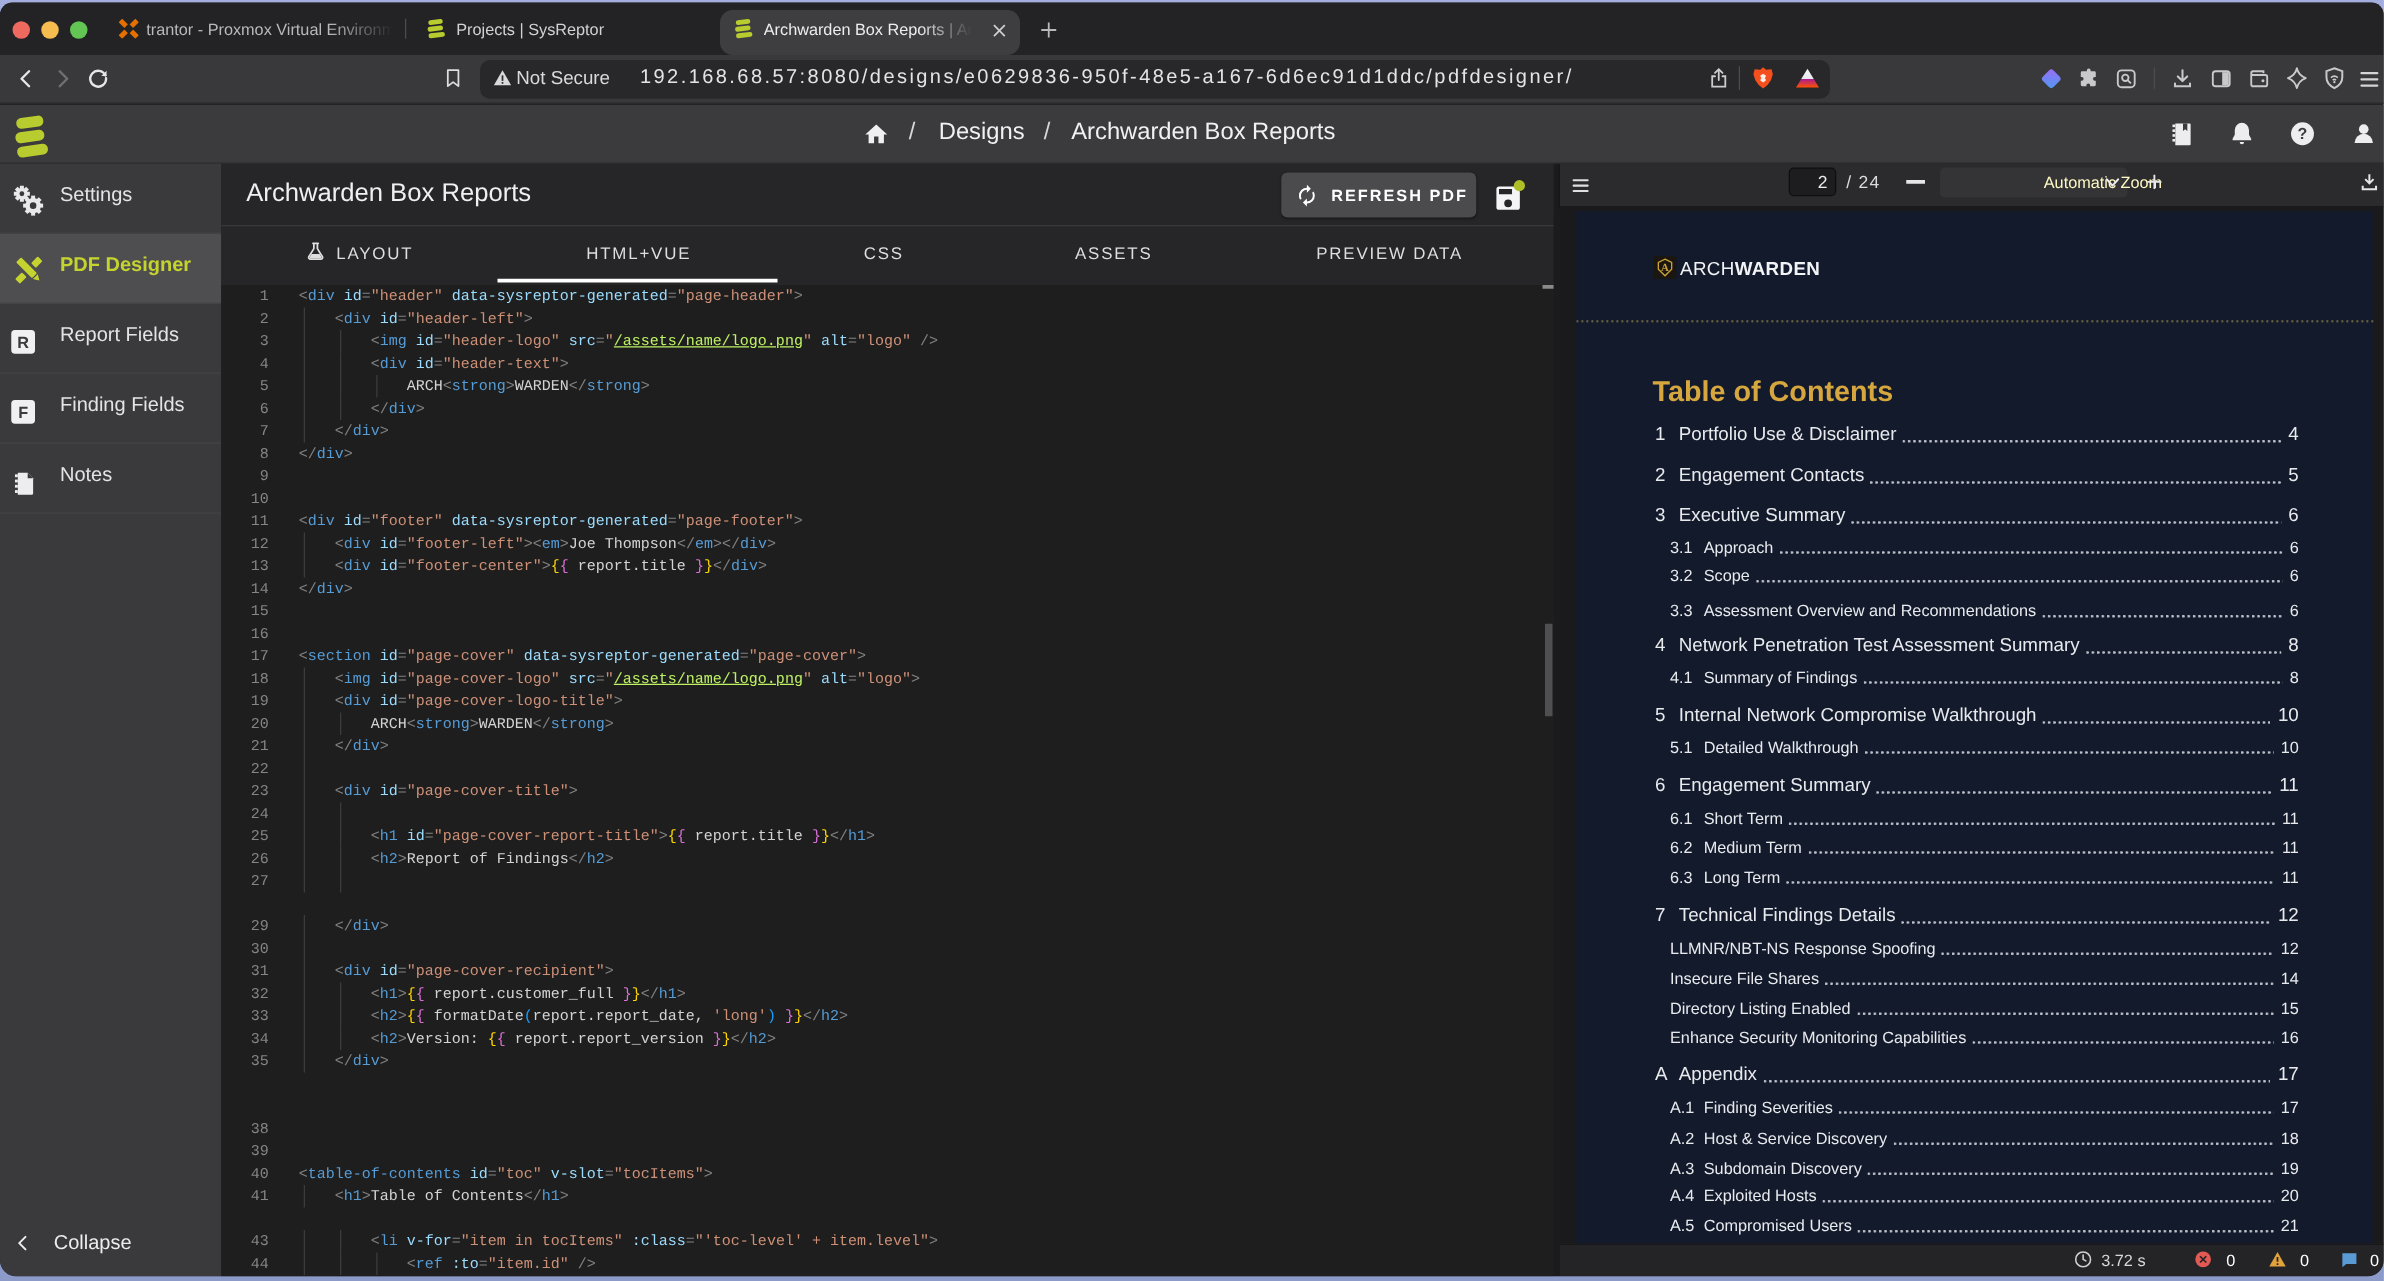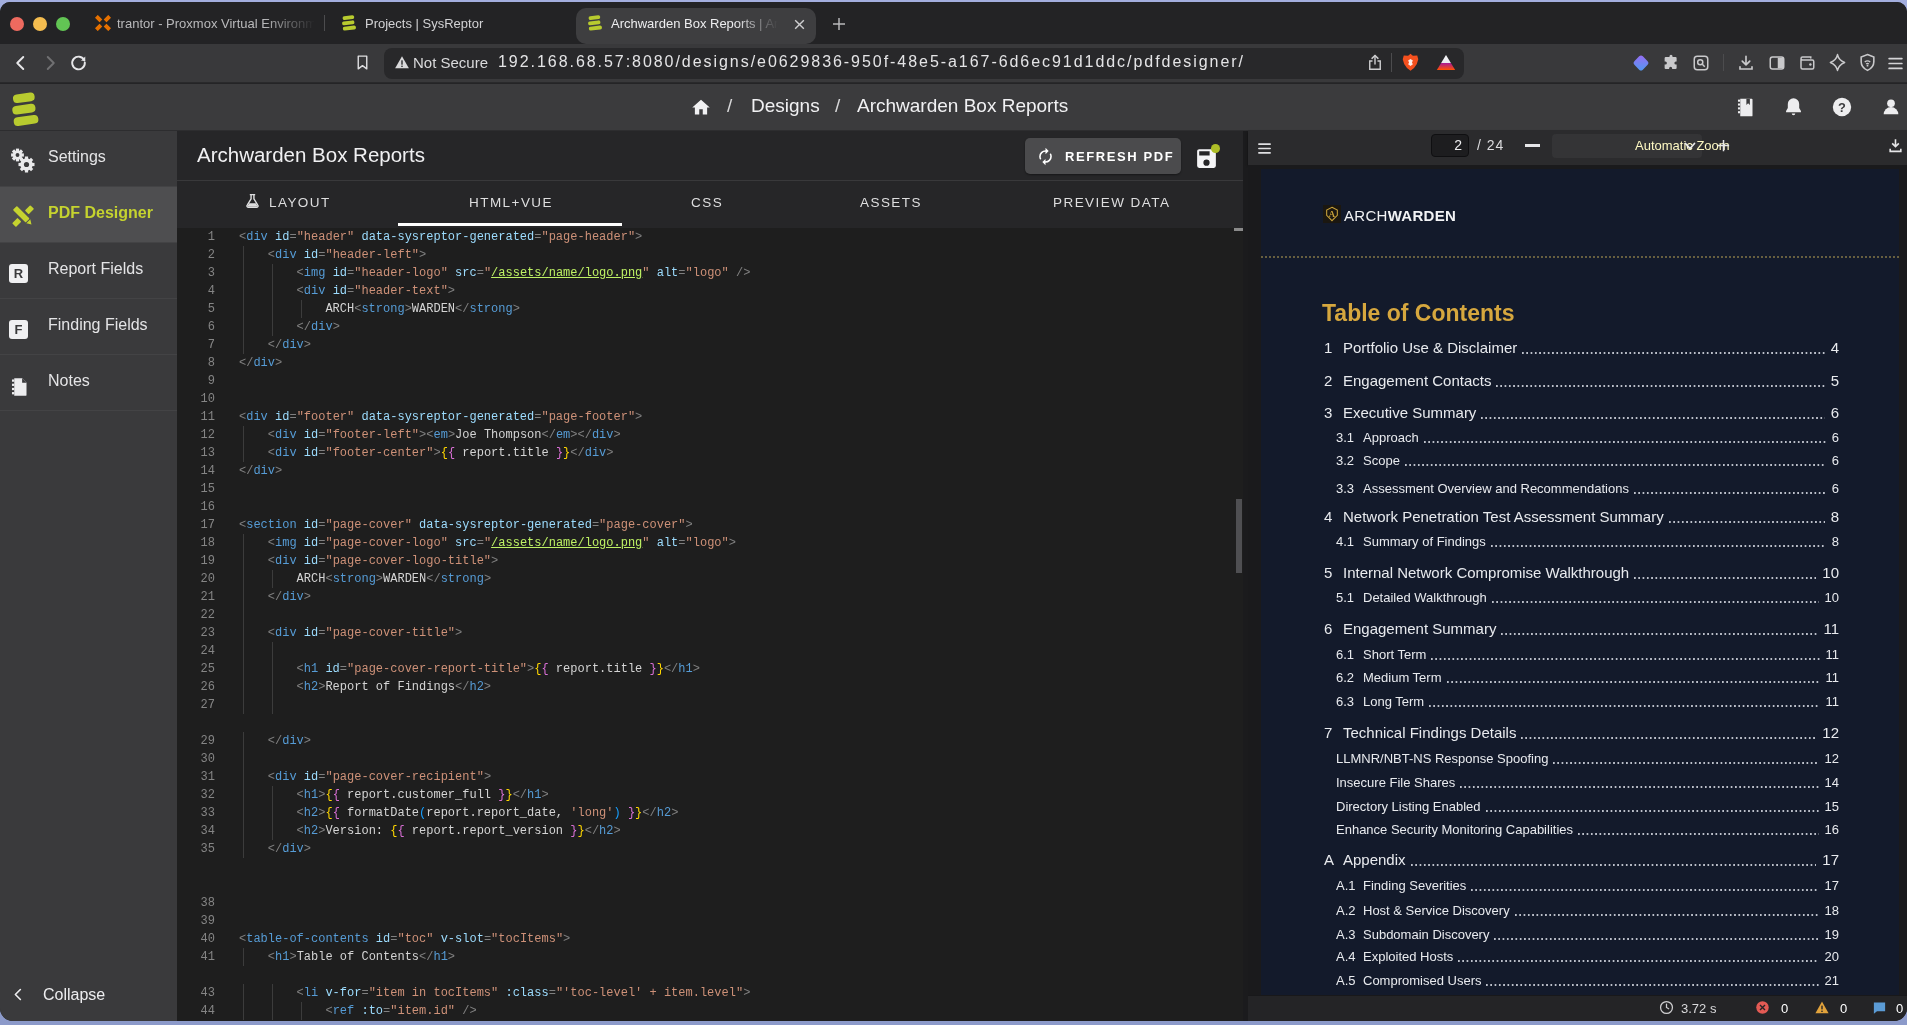--- a/index.html
+++ b/index.html
@@ -116,21 +116,21 @@
 <svg class="icon" style="left:354px;top:51px" width="17" height="19" viewBox="0 0 24 24">
       <path d="M6 3 H18 V21 L12 16.5 L6 21 Z" stroke="#dedee0" stroke-width="2" fill="none" stroke-linejoin="round"></path>
     </svg>
 <div class="urlbar"></div>
 <svg class="icon" style="left:394px;top:53px" width="16" height="15" viewBox="0 0 24 24">
       <path d="M12 2 L23 21 H1 Z" fill="#d9d9db"></path>
       <rect x="10.9" y="8.5" width="2.2" height="7" fill="#28282a"></rect>
       <rect x="10.9" y="17" width="2.2" height="2.2" fill="#28282a"></rect>
     </svg>
 <div class="urltxt" style="left:413px;color:#dadadc;font-size:15px;top:52px">Not Secure</div>
-<div class="urltxt" style="left:498px;letter-spacing:1.95px">192.168.68.57:8080/designs/e0629836-950f-48e5-a167-6d6ec91d1ddc/pdfdesigner/</div>
+<div class="urltxt" style="left:512px;letter-spacing:1.95px">192.168.68.57:8080/designs/e0629836-950f-48e5-a167-6d6ec91d1ddc/pdfdesigner/</div>
 <svg class="icon" style="left:1366px;top:50px" width="18" height="21" viewBox="0 0 24 24">
       <g stroke="#cdcdcf" stroke-width="1.9" fill="none" stroke-linecap="round">
         <path d="M12 14 V3"></path>
         <path d="M8 6.5 L12 2.6 L16 6.5"></path>
         <path d="M8 10 H5 V21 H19 V10 H16"></path>
       </g>
     </svg>
 <div class="abs" style="left:1391px;top:51px;width:1px;height:19px;background:#4c4c4e"></div>
 <svg class="icon" style="left:1401px;top:50px" width="19" height="21" viewBox="0 0 24 24">
       <path d="M12 1 L15 3.5 L20.5 3 L21.8 8 L20 14 Q17.5 19 12 22.5 Q6.5 19 4 14 L2.2 8 L3.5 3 L9 3.5 Z" fill="#f4501e"></path>

